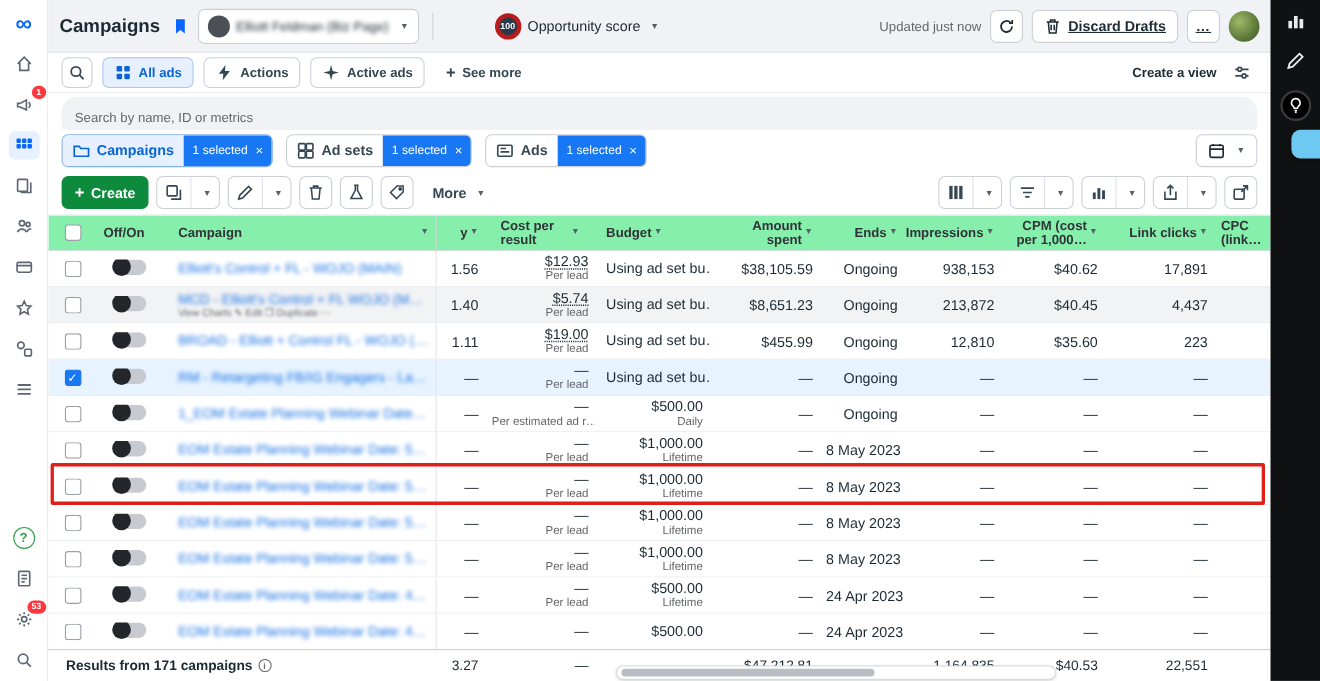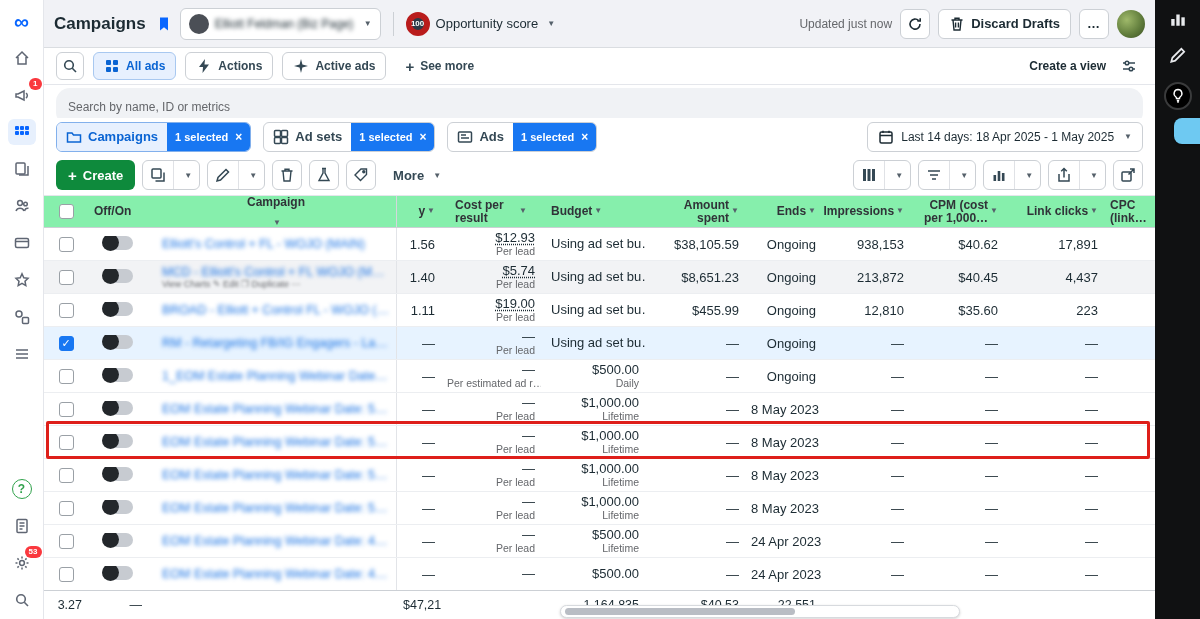--- a/index.html
+++ b/index.html
@@ -23,24 +23,24 @@
 
   
   .topbar { height:48px; background:#f1f2f6; border-bottom:1px solid #dadde1; display:flex; align-items:center; padding:0 10px; gap:8px; flex:0 0 48px; }
   .page-title { font-size:17px; font-weight:bold; margin-right:2px; }
   .pin { color:#0866ff; }
   .acct { display:flex; align-items:center; gap:6px; background:#fff; border:1px solid #ccd0d5; border-radius:6px; height:32px; padding:0 8px; cursor:pointer; max-width:215px; }
   .acct-av { width:20px; height:20px; border-radius:50%; background:#4b4f56; flex:0 0 20px; }
   .acct-name { font-size:12px; white-space:nowrap; overflow:hidden; max-width:140px; }
   .vdiv { width:1px; height:24px; background:#ccd0d5; margin:0 4px; }
   .opp { display:flex; align-items:center; gap:6px; cursor:pointer; }
-  .opp-ring { width:24px; height:24px; border-radius:50%; background:#2b3a48; color:#fff; font-size:8px; font-weight:bold; display:flex; align-items:center; justify-content:center; border:6px solid #b91c1c; }
+  .opp-ring { width:24px; height:24px; border-radius:50%; background:#2b3a48; color:#fff; font-size:8px; font-weight:bold; display:flex; align-items:center; justify-content:center; border:4px solid #b91c1c;margin-left:44px; }
   .caret { font-size:8px; color:#55606a; margin-left:3px; }
   .updated { margin-left:auto; color:#65676b; font-size:12px; white-space:nowrap; }
-  .btn { display:flex; align-items:center; gap:6px; border:1px solid #ccd0d5; background:#fff; border-radius:6px; height:30px; padding:0 10px; font-size:13px; font-weight:bold; color:#1c2b33; cursor:pointer; white-space:nowrap; }
+  .btn { display:flex; align-items:center; gap:6px; border:1px solid #ccd0d5; background:#fff; border-radius:6px; height:30px; padding:0 10px; font-size:13px; font-weight:bold; color:#1c2b33; cursor:pointer; white-space:nowrap;text-decoration:underline; }
   .btn.icon-only { width:30px; padding:0; justify-content:center; }
   .btn-primary { background:#0866ff; border-color:#0866ff; color:#fff; }
   .avatar { width:28px; height:28px; border-radius:50%; background:radial-gradient(circle at 35% 35%, #9fb96a, #5e7a3a 60%, #3c4f25); flex:0 0 28px; cursor:pointer; }
 
   
   .filterbar { height:37px; background:#fff; border-bottom:1px solid #e4e6eb; display:flex; align-items:center; gap:9px; padding:0 12px; flex:0 0 37px; }
   .chip-btn { display:flex; align-items:center; gap:6px; border:1px solid #ccd0d5; border-radius:6px; height:28px; padding:0 10px; font-size:12px; font-weight:bold; color:#344854; cursor:pointer; background:#fff; white-space:nowrap; }
   .chip-btn.active { background:#e7f0fe; border-color:#a8c8f0; color:#0a64d3; }
   .sq-btn { width:28px; height:28px; border:1px solid #ccd0d5; border-radius:6px; display:flex; align-items:center; justify-content:center; color:#344854; cursor:pointer; background:#fff; }
   .text-btn { font-weight:bold; font-size:12px; color:#1c2b33; cursor:pointer; white-space:nowrap; }
@@ -49,21 +49,21 @@
   
   .searchrow { height:33px; padding:3px 12px 4px; background:#fff; flex:0 0 33px; }
   .searchbox { height:38px; background:#f0f2f5; border-radius:14px; display:flex; align-items:center; padding:0 12px; color:#65676b; font-size:12px; cursor:text; }
 
   
   .levels { height:37px; background:#fff; display:flex; align-items:center; gap:12px; padding:0 12px; flex:0 0 37px; }
   .level { display:flex; align-items:center; border:1px solid #ccd0d5; border-radius:6px; height:30px; overflow:hidden; cursor:pointer; background:#fff; }
   .level .lab { display:flex; align-items:center; gap:6px; padding:0 9px; font-weight:bold; font-size:13px; color:#344854; height:100%; }
   .level.active { border-color:#82b0ec; }
   .level.active .lab { background:#e7f0fe; color:#0a64d3; }
-  .sel-chip { background:#1877f2; color:#fff; font-size:11px; font-weight:bold; height:100%; display:flex; align-items:center; gap:7px; padding:0 8px; }
+  .sel-chip { background:#1877f2; color:#fff; font-size:11px; font-weight:normal; height:100%; display:flex; align-items:center; gap:7px; padding:0 8px; }
   .sel-chip .x { font-size:12px; cursor:pointer; }
   .date-btn { display:flex; align-items:center; gap:7px; border:1px solid #ccd0d5; border-radius:6px; height:30px; padding:0 10px; font-size:12px; color:#1c2b33; background:#fff; cursor:pointer; white-space:nowrap; }
 
   
   .toolbar { height:40px; background:#fff; display:flex; align-items:center; gap:7px; padding:0 12px; flex:0 0 40px; }
   .btn-create { background:#0e8a3c; border:none; color:#fff; font-weight:bold; border-radius:6px; height:30px; padding:0 12px; display:flex; align-items:center; gap:6px; cursor:pointer; }
   .combo { display:flex; border:1px solid #ccd0d5; border-radius:6px; overflow:hidden; height:30px; background:#fff; }
   .combo > div { display:flex; align-items:center; justify-content:center; padding:0 7px; color:#344854; cursor:pointer; }
   .combo > div + div { border-left:1px solid #e0e2e6; }
 
@@ -341,21 +341,20 @@
           <span class="x">×</span>
         </div>
       </div>
       <div class="push date-btn">
         <span class="i">
           <svg viewBox="0 0 16 16" stroke="currentColor" fill="none" stroke-width="1.5">
               <rect x="2" y="3" width="12" height="11" rx="1.5"></rect>
               <path d="M2 6.5 H14 M5 1.8 V4 M11 1.8 V4"></path>
             </svg>
         </span>
-        <span>Last 14 days: 18 Apr 2025 - 1 May 2025</span>
         <span class="caret">▼</span>
       </div>
     </div>
 
     <div class="toolbar">
       <div class="btn-create">
         <span style="font-size:15px;">+</span>
         <span>Create</span>
       </div>
       <div class="combo">
@@ -452,21 +451,21 @@
     </div>
 
     <div class="tablewrap">
       <div class="tgrid thead">
         <div class="th c-check" style="justify-content:center;">
             <span class="cb"></span>
           </div>
         <div class="th">
             <span>Off/On</span>
           </div>
-        <div class="th c-namehead" style="padding-left:14px;justify-content:space-between;flex-direction:column;">
+        <div class="th c-namehead" style="padding-left:14px;justify-content:space-between;">
             <span>Campaign</span>
             <span class="caret">▼</span>
           </div>
         <div class="th t-right">
             <span>y</span>
             <span class="caret">▼</span>
           </div>
         <div class="th" style="padding-left:14px;">
             <span style="white-space:normal;max-width:62px;">Cost per result</span>
             <span class="caret">▼</span>
@@ -763,20 +762,24 @@
             <div class="td num">—</div>
             <div class="td num">—</div>
             <div class="td num">—</div>
             <div class="td"></div>
           </div>
         </div>
       <div class="annotation"></div>
     </div>
 
     <div class="tgrid tfoot">
+      <div class="label-cell">
+        <span>Results from 171 campaigns</span>
+        <span class="info-i">i</span>
+      </div>
       <div class="td num">3.27</div>
       <div class="td num">—</div>
       <div class="td"></div>
       <div class="td num">$47,212.81</div>
       <div class="td"></div>
       <div class="td num">1,164,835</div>
       <div class="td num">$40.53</div>
       <div class="td num">22,551</div>
       <div class="td"></div>
     </div>

